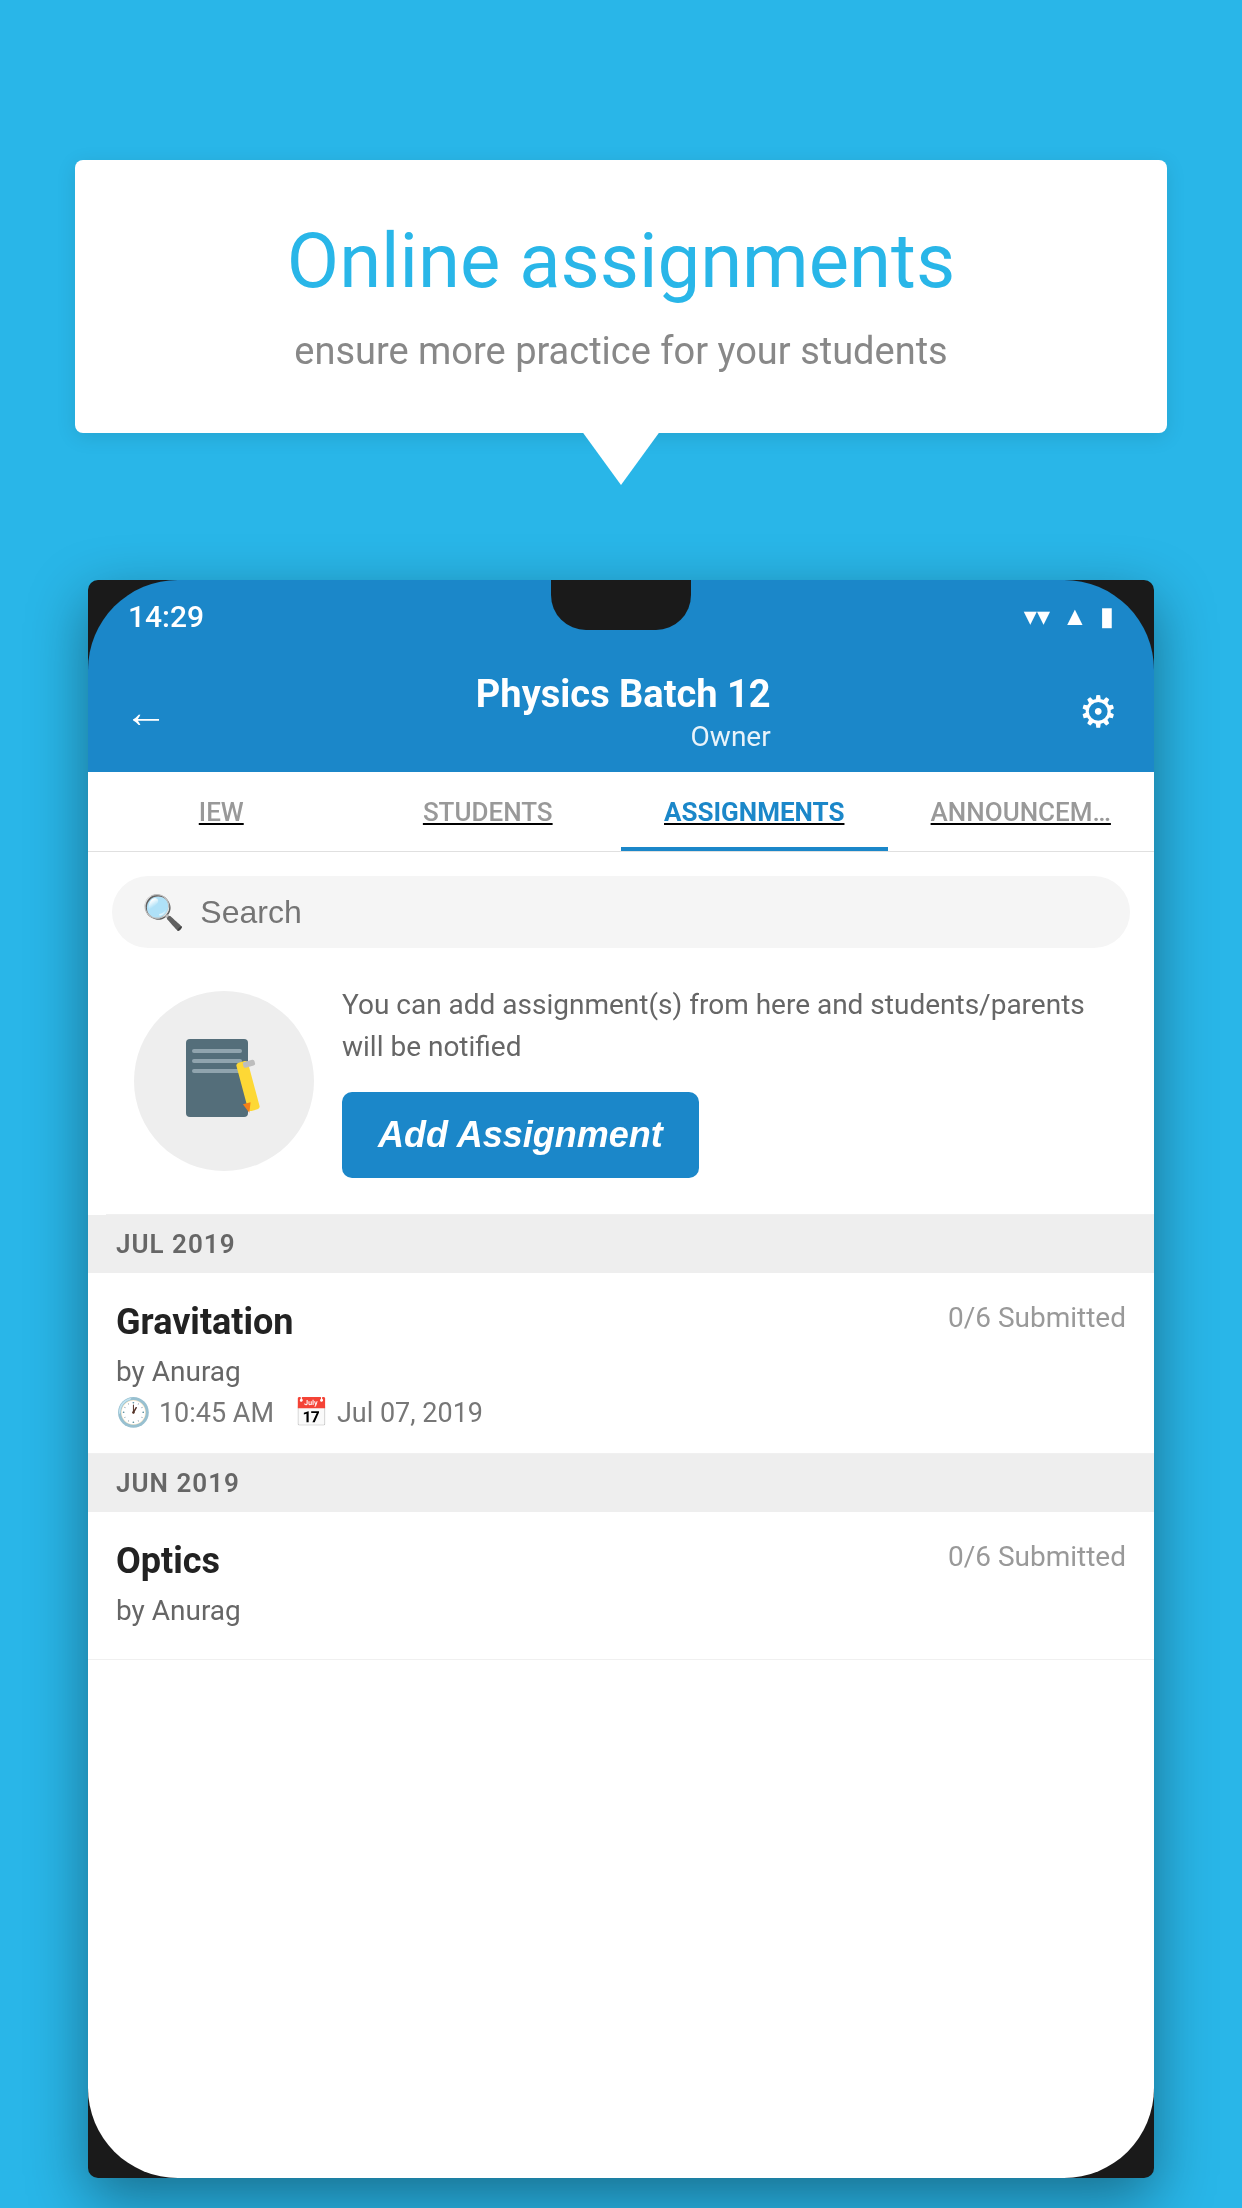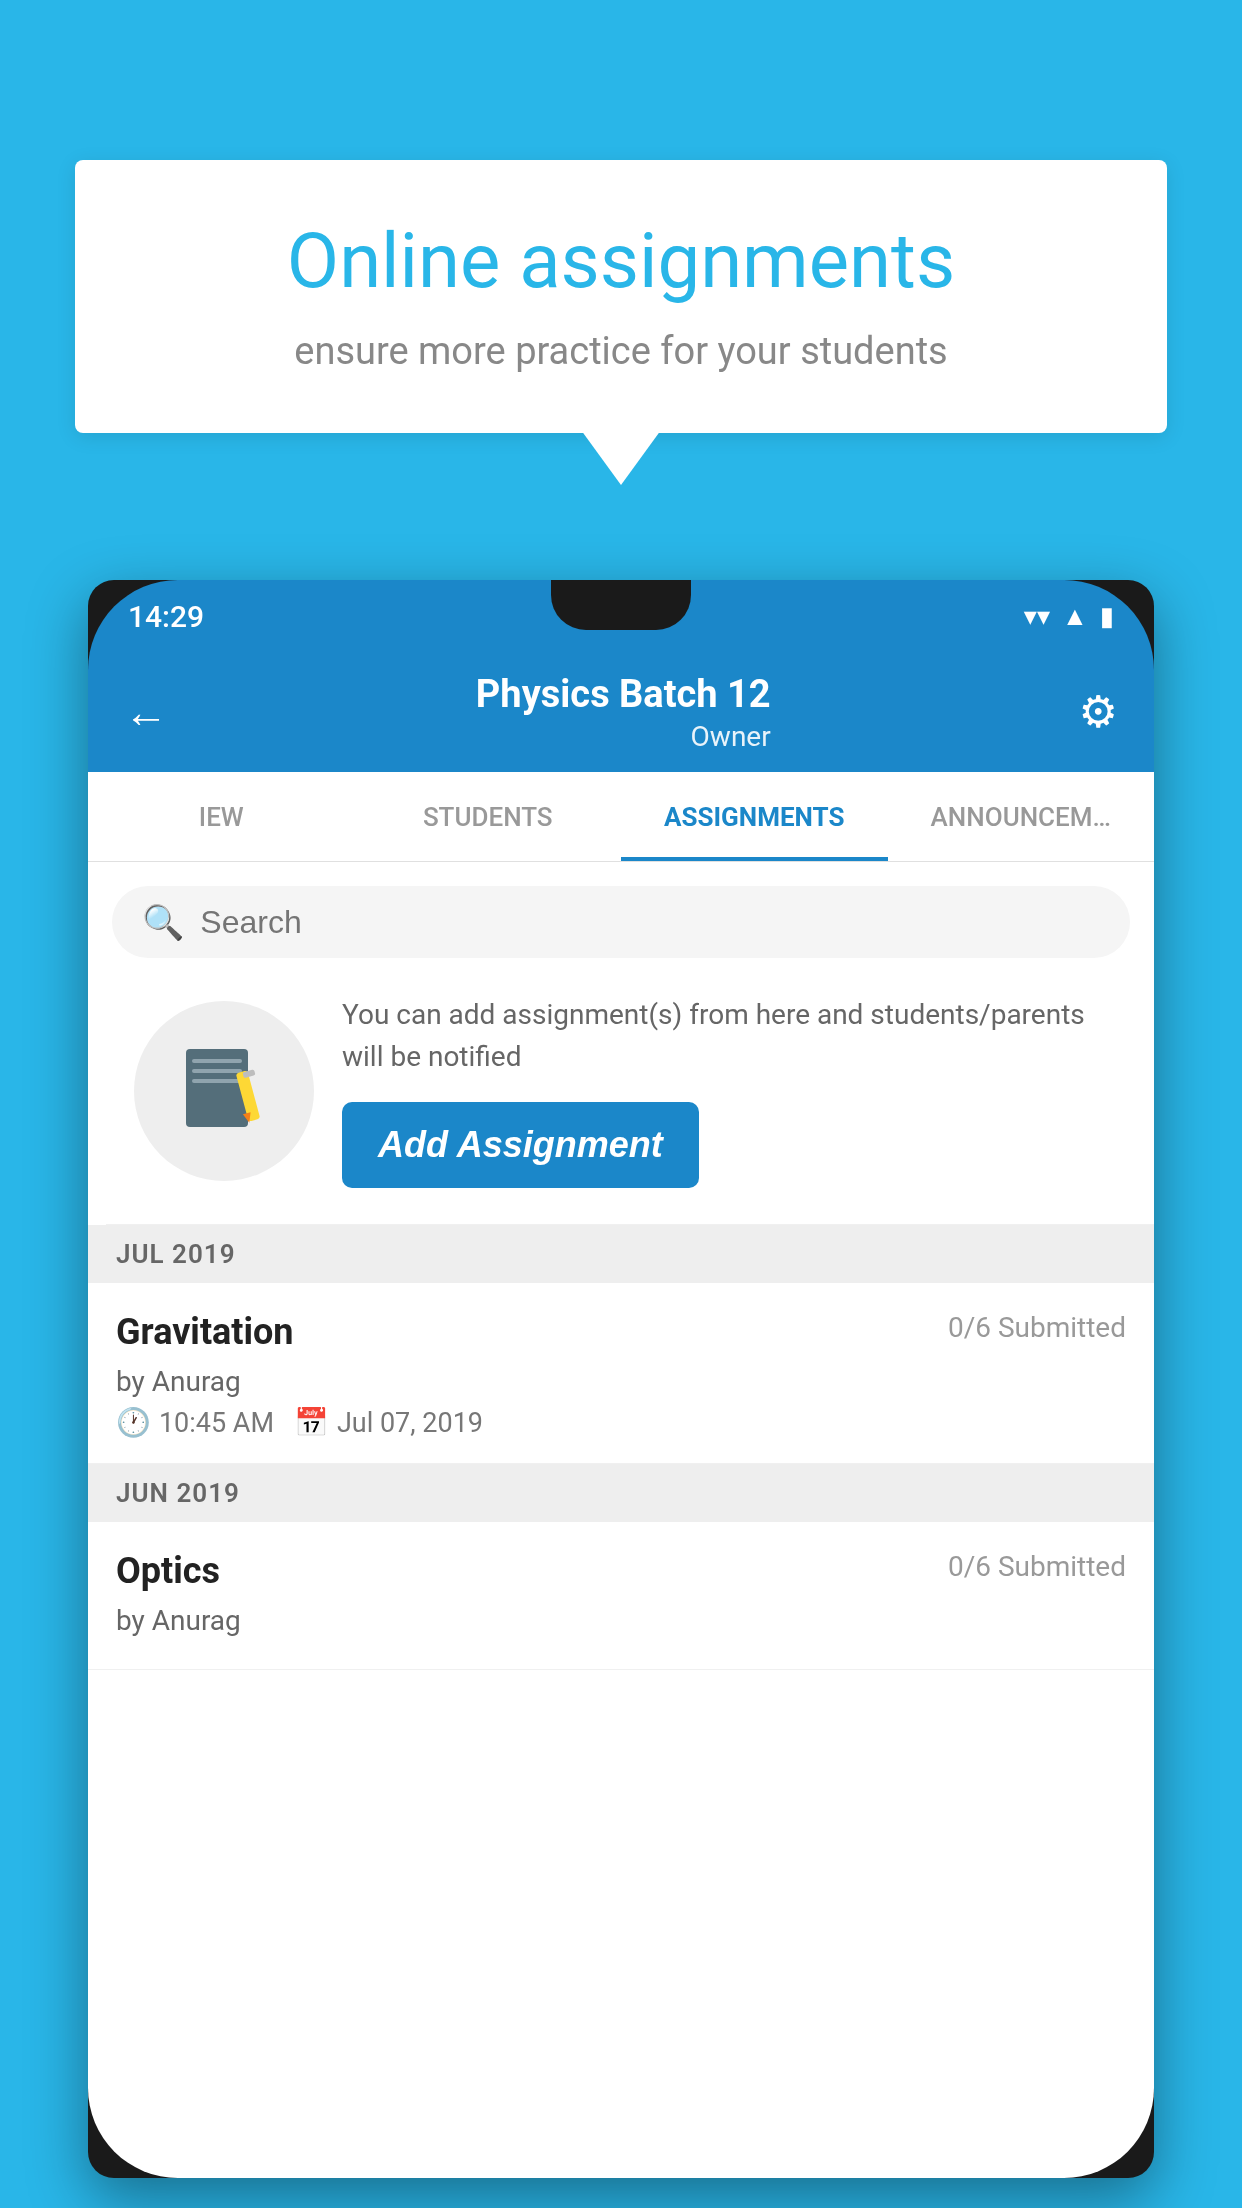--- a/index.html
+++ b/index.html
@@ -54,21 +54,21 @@
     }
 
     
     .phone-frame {
       position: absolute;
       top: 580px;
       left: 88px;
       right: 88px;
       bottom: 30px;
       background: #1a1a1a;
-      border-radius: 26px;
+      border-radius: 10px;
       box-shadow: 0 20px 60px rgba(0,0,0,0.4);
       overflow: hidden;
     }
 
     
     .status-bar {
       background: #1B87C9;
       height: 72px;
       display: flex;
       align-items: center;
@@ -134,21 +134,22 @@
       color: white;
       font-size: 44px;
       cursor: pointer;
     }
 
     
     .tabs-bar {
       background: white;
       display: flex;
       border-bottom: 1px solid #e0e0e0;
-      height: 90px;
+      height: 80px;
+      text-decoration: underline;
     }
     .tab-item {
       flex: 1;
       display: flex;
       align-items: center;
       justify-content: center;
       font-size: 26px;
       font-weight: 500;
       color: #999;
       cursor: pointer;

